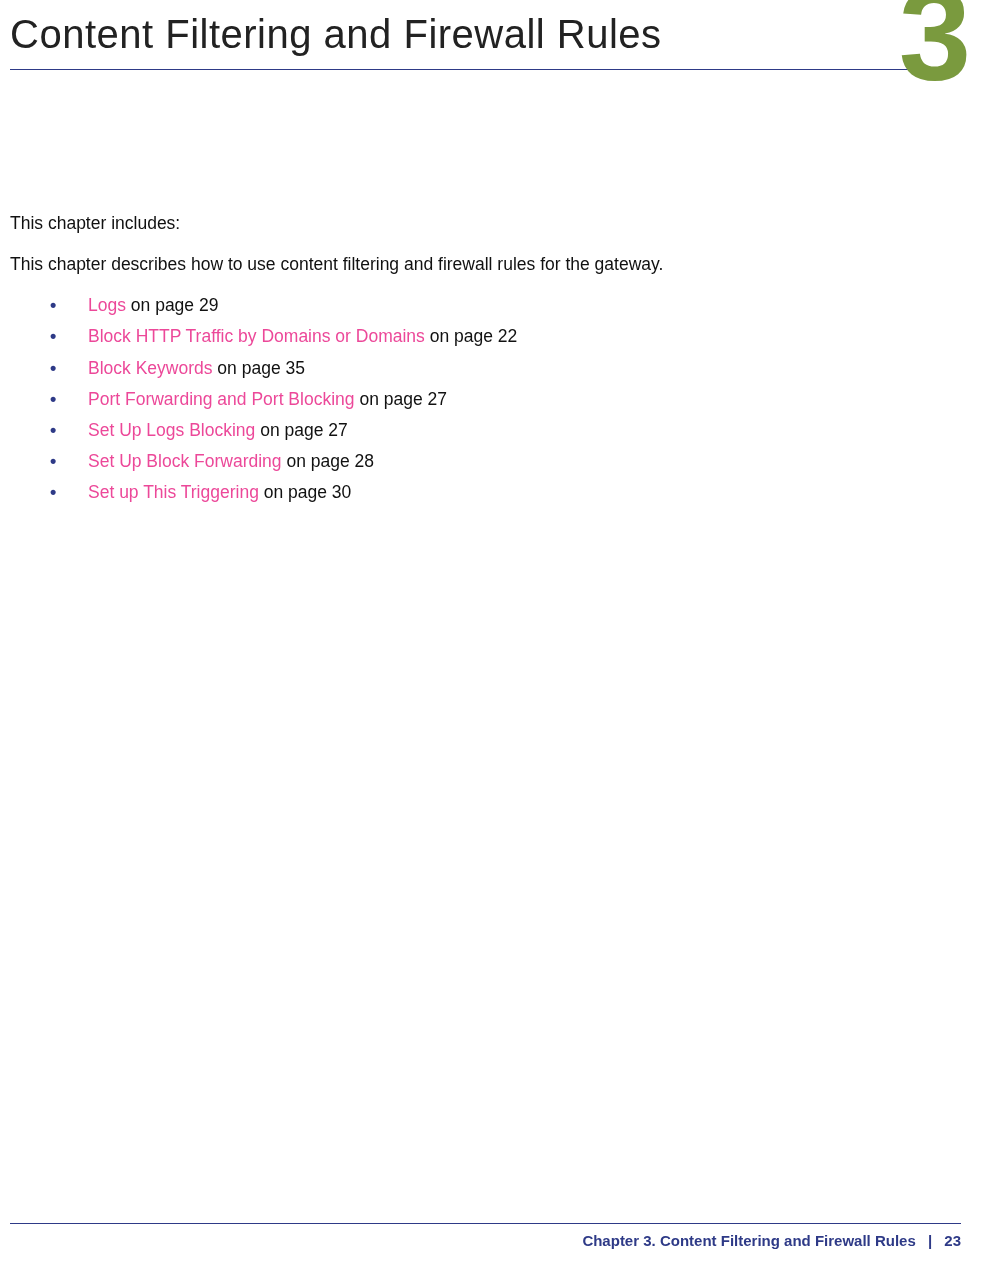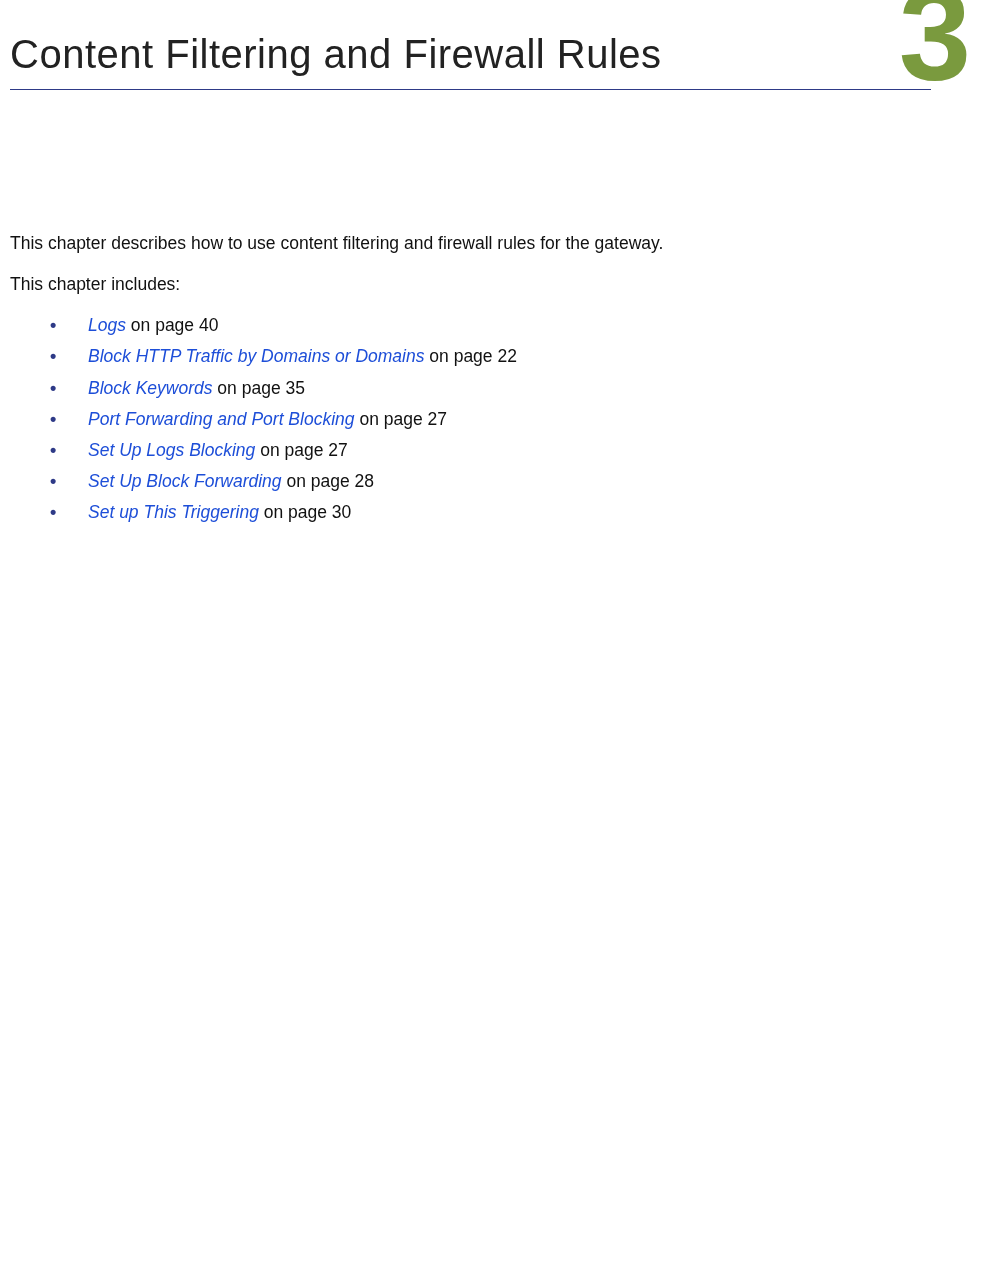--- a/index.html
+++ b/index.html
@@ -16,21 +16,21 @@
       color: #000;
     }
     .page {
       padding: 0 50px 0 10px;
       height: 100%;
       display: flex;
       flex-direction: column;
     }
     .header {
       position: relative;
-      padding-top: 32px;
+      padding-top: 12px;
       margin-bottom: 10px;
     }
     .chapter-title {
       font-family: "Century Gothic", "Futura", Arial, sans-serif;
       font-weight: 300;
       font-size: 40px;
       color: #222;
       padding-bottom: 12px;
       letter-spacing: 0.5px;
     }
@@ -71,22 +71,21 @@
     }
     .toc-list li .bullet {
       position: absolute;
       left: 0;
       top: 0;
       color: #2e3a87;
       font-weight: bold;
       font-size: 18px;
     }
     .link-text {
-      color: #1d4ed8;
-      font-style: italic;
+      color: #ec4899;
       cursor: pointer;
       text-align: center;
     }
     .page-suffix {
       color: #111;
     }
     .footer {
       position: absolute;
       bottom: 33px;
       left: 10px;
@@ -111,27 +110,27 @@
 <body>
 
 <div class="page">
   <div class="header">
     <h1 class="chapter-title">Content Filtering and Firewall Rules</h1>
     <hr class="title-rule">
     <div class="chapter-number">3</div>
   </div>
 
   <div class="body-content">
+    <p class="intro-para">This chapter includes:</p>
     <p class="intro-para">This chapter describes how to use content filtering and firewall rules for the gateway.</p>
-    <p class="intro-para">This chapter includes:</p>
 
     <ul class="toc-list">
       <li>
         <span class="bullet">•</span>
-        <span class="link-text">Logs</span><span class="page-suffix"> on page 40</span>
+        <span class="link-text">Logs</span><span class="page-suffix"> on page 29</span>
       </li>
       <li>
         <span class="bullet">•</span>
         <span class="link-text">Block HTTP Traffic by Domains or Domains</span><span class="page-suffix"> on page 22</span>
       </li>
       <li>
         <span class="bullet">•</span>
         <span class="link-text">Block Keywords</span><span class="page-suffix"> on page 35</span>
       </li>
       <li>
@@ -146,13 +145,21 @@
         <span class="bullet">•</span>
         <span class="link-text">Set Up Block Forwarding</span><span class="page-suffix"> on page 28</span>
       </li>
       <li>
         <span class="bullet">•</span>
         <span class="link-text">Set up This Triggering</span><span class="page-suffix"> on page 30</span>
       </li>
     </ul>
   </div>
 
+  <div class="footer">
+    <hr class="footer-rule">
+    <div class="footer-text">
+      <span>Chapter 3.  Content Filtering and Firewall Rules</span>
+      <span class="footer-sep">|</span>
+      <span>23</span>
+    </div>
+  </div>
 </div>
 
 </body></html>

